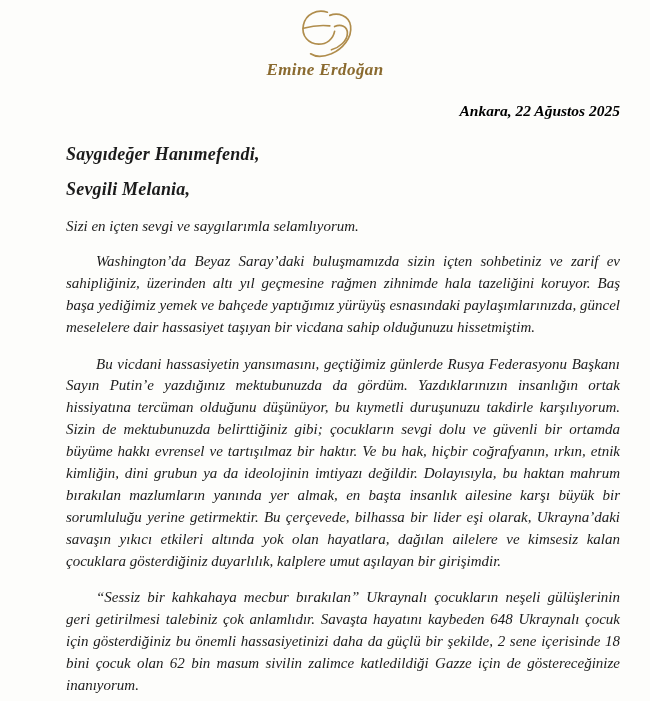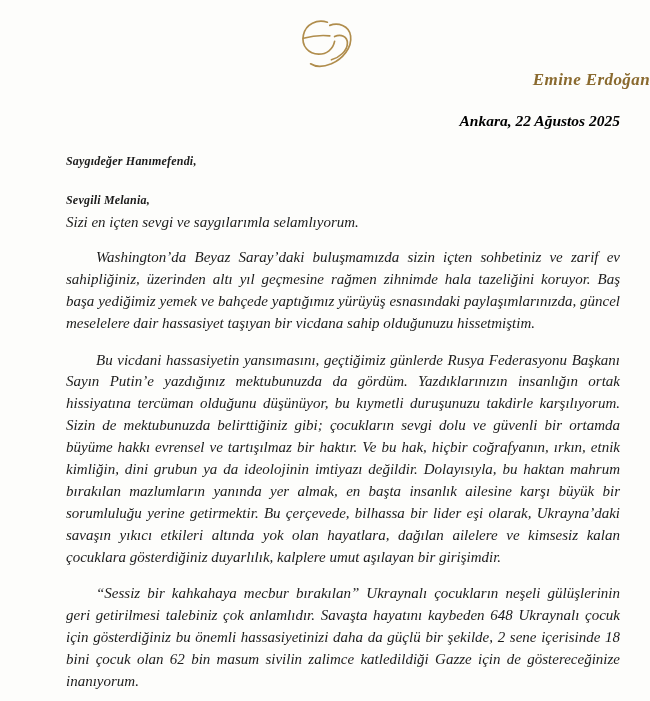--- a/index.html
+++ b/index.html
@@ -19,22 +19,22 @@
     width: 650px;
     height: 701px;
     background: #fdfdfb;
     padding: 0;
     box-sizing: border-box;
   }
 
   
   .letterhead {
     width: 100%;
-    text-align: right;
-    padding-top: 14px;
+    text-align: center;
+    padding-top: 4px;
   }
   .monogram {
     display: block;
     margin: 0 auto;
     width: 96px;
     height: 58px;
   }
   .signature-name {
     font-family: "Liberation Serif", serif;
     font-style: italic;
@@ -55,32 +55,32 @@
     color: #000000;
   }
 
   
   .body-wrap {
     padding: 0 30px 0 66px;
   }
   .salutation {
     font-style: italic;
     font-weight: 700;
-    font-size: 12px;
+    font-size: 18px;
     margin-top: 24px;
     letter-spacing: 0.2px;
   }
   .salutation.second {
-    margin-top: 24px;
+    margin-top: 14px;
   }
 
   .greeting {
     font-style: italic;
     font-size: 15px;
-    margin-top: 6px;
+    margin-top: 18px;
     text-indent: 0;
   }
 
   p.para {
     font-style: italic;
     font-size: 15px;
     line-height: 1.46;
     text-align: justify;
     text-indent: 30px;
     margin: 15px 0 0 0;

